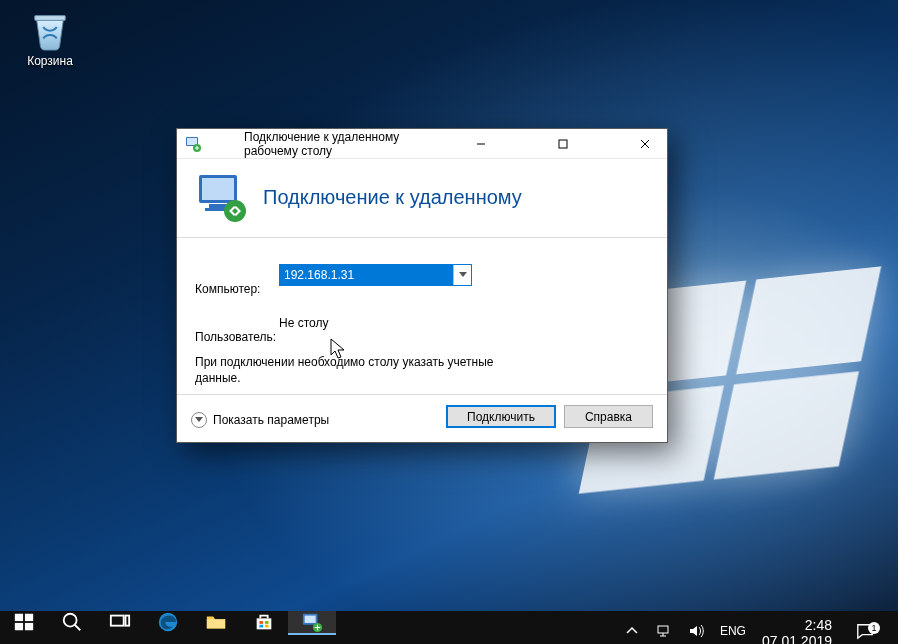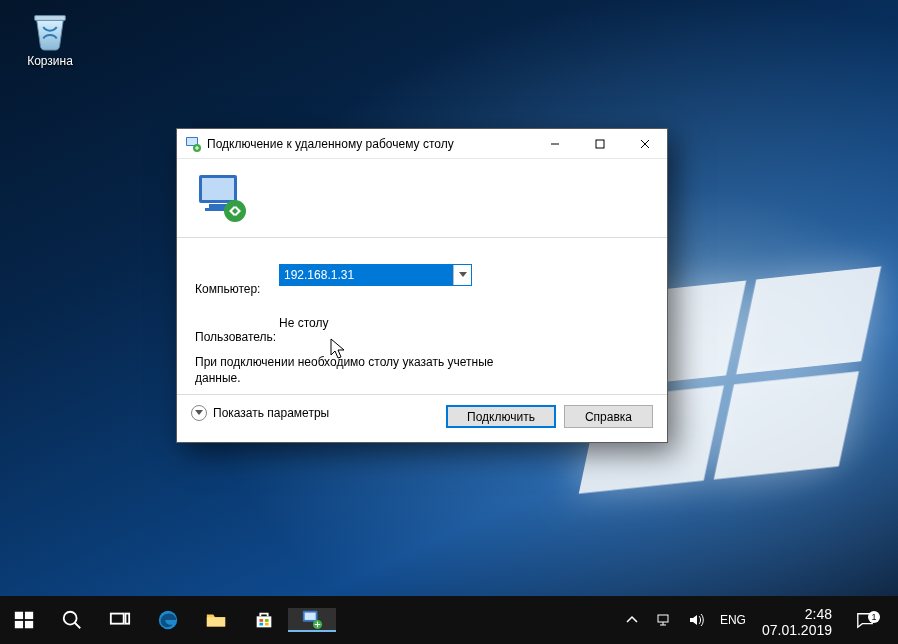--- a/index.html
+++ b/index.html
@@ -32,21 +32,21 @@
 
   
   .window {
     position: absolute; left: 176px; top: 128px; width: 492px;
     background: #fff; border: 1px solid #5a5a5a;
     box-shadow: 8px 10px 28px rgba(0,0,0,.55);
     font-size: 12px; color: #000;
   }
   .titlebar {
     height: 30px; display: flex; align-items: center;
-    background: #fff; border-bottom: 1px solid #e8e8e8;
+    background: #fff; border-bottom: 1px solid #e8e8e8; gap: 37px;
   }
   .titlebar .app-ico { width: 16px; height: 16px; margin: 0 6px 0 8px; }
   .titlebar .title { flex: 1; font-size: 12px; color: #000; }
   .win-btn {
     width: 45px; height: 30px; display: flex; align-items: center; justify-content: center;
     color: #000; cursor: default;
   }
 
   .header {
     display: flex; align-items: center; gap: 16px;
@@ -70,21 +70,21 @@
     font-size: 12px; padding: 0 4px; color: #fff; background: #0078d7;
   }
   .combo input::selection { background:#0078d7; color:#fff; }
   .combo .caret {
     width: 18px; height: 100%; display:flex; align-items:center; justify-content:center;
     border-left: 1px solid #bcbcbc; background:#fff; color:#555;
   }
   .info { margin: 10px 0 4px 0; line-height: 1.35; max-width: 330px; }
 
   .footer {
-    display: flex; align-items: flex-start;
+    display: flex; align-items: flex-end;
     padding: 8px 14px 14px 14px;
   }
   .disclosure { display:flex; align-items:center; gap:6px; cursor: default; }
   .disclosure .circ {
     width:16px; height:16px; border:1px solid #888; border-radius:50%;
     display:flex; align-items:center; justify-content:center; font-size:10px; color:#444;
   }
   .footer .spacer { flex:1; }
   .btn {
     min-width: 86px; height: 23px; padding: 0 20px;
@@ -94,22 +94,22 @@
   .btn.default { border: 1px solid #0078d7; box-shadow: inset 0 0 0 1px #0078d7; }
 
   
   .cursor {
     position: absolute; left: 330px; top: 338px; width: 16px; height: 22px;
     pointer-events: none;
   }
 
   
   .taskbar {
-    position: absolute; left: 0; bottom: 0; width: 100%; height: 48px;
-    background: #101010; display: flex; align-items: center; color: #fff;
+    position: absolute; left: 0; bottom: 0; width: 100%; height: 33px;
+    background: #101010; display: flex; align-items: flex-start; color: #fff;
   }
   .tb-btn {
     width: 48px; display:flex; align-items:center; justify-content:center;
     cursor: default;
   }
   .tb-btn.active { background: rgba(255,255,255,.14); border-bottom: 2px solid #76b9ed; }
   .tb-btn svg { width: 22px; height: 22px; }
   .tb-spacer { flex:1; }
   .tray { display:flex; align-items:center; gap:4px; padding: 0 2px; }
   .tray .ic { width: 28px; display:flex; align-items:center; justify-content:center; height:40px; cursor:default; }
@@ -181,21 +181,21 @@
       <svg class="big-ico" viewBox="0 0 52 52">
         <rect x="4" y="4" width="38" height="28" rx="2" fill="#2f6fc0"></rect>
         <rect x="7" y="7" width="32" height="22" fill="#bedaf6"></rect>
         <rect x="14" y="33" width="18" height="4" fill="#2f6fc0"></rect>
         <rect x="10" y="37" width="26" height="3" fill="#2f6fc0"></rect>
         <circle cx="40" cy="40" r="11" fill="#35a043"></circle>
         <path d="M34 40l5-5 1.5 1.5L37 40l3.5 3.5L39 45z" fill="#fff"></path>
         <path d="M46 40l-5 5-1.5-1.5L43 40l-3.5-3.5L41 35z" fill="#fff"></path>
       </svg>
       <h1>
-        <br>
+        <span>Подключение к удаленному</span><br>
       </h1>
     </div>
 
     <div class="divider"></div>
 
     <div class="form-area">
       <div class="row">
         <span class="lbl">Компьютер:</span>
         <div class="combo">
           <input type="text" value="192.168.1.31" style="">

